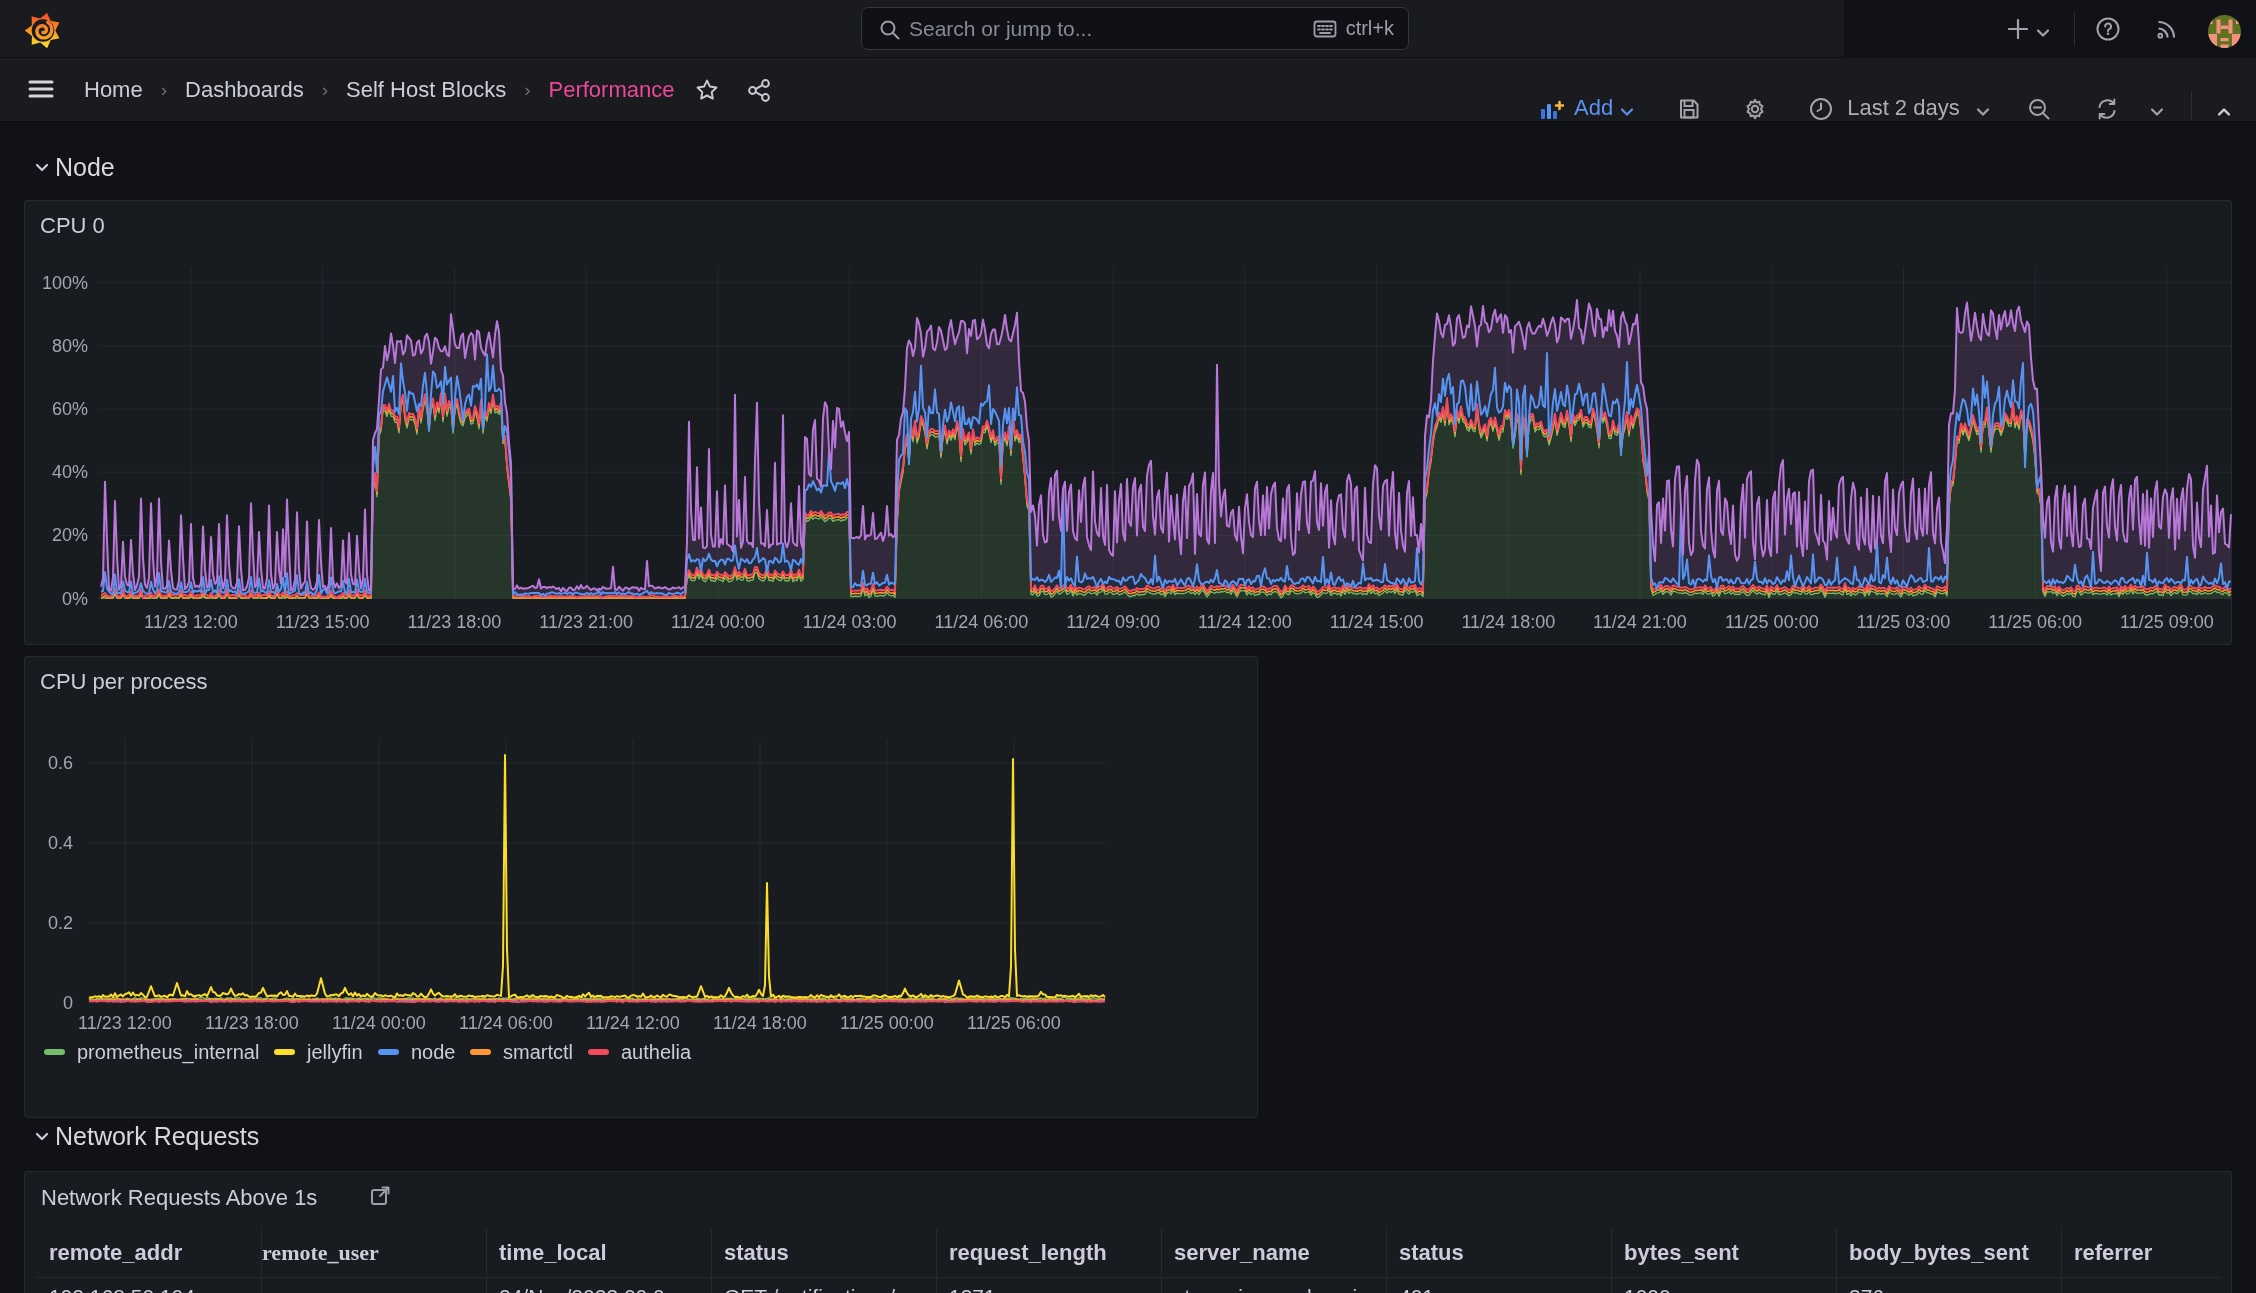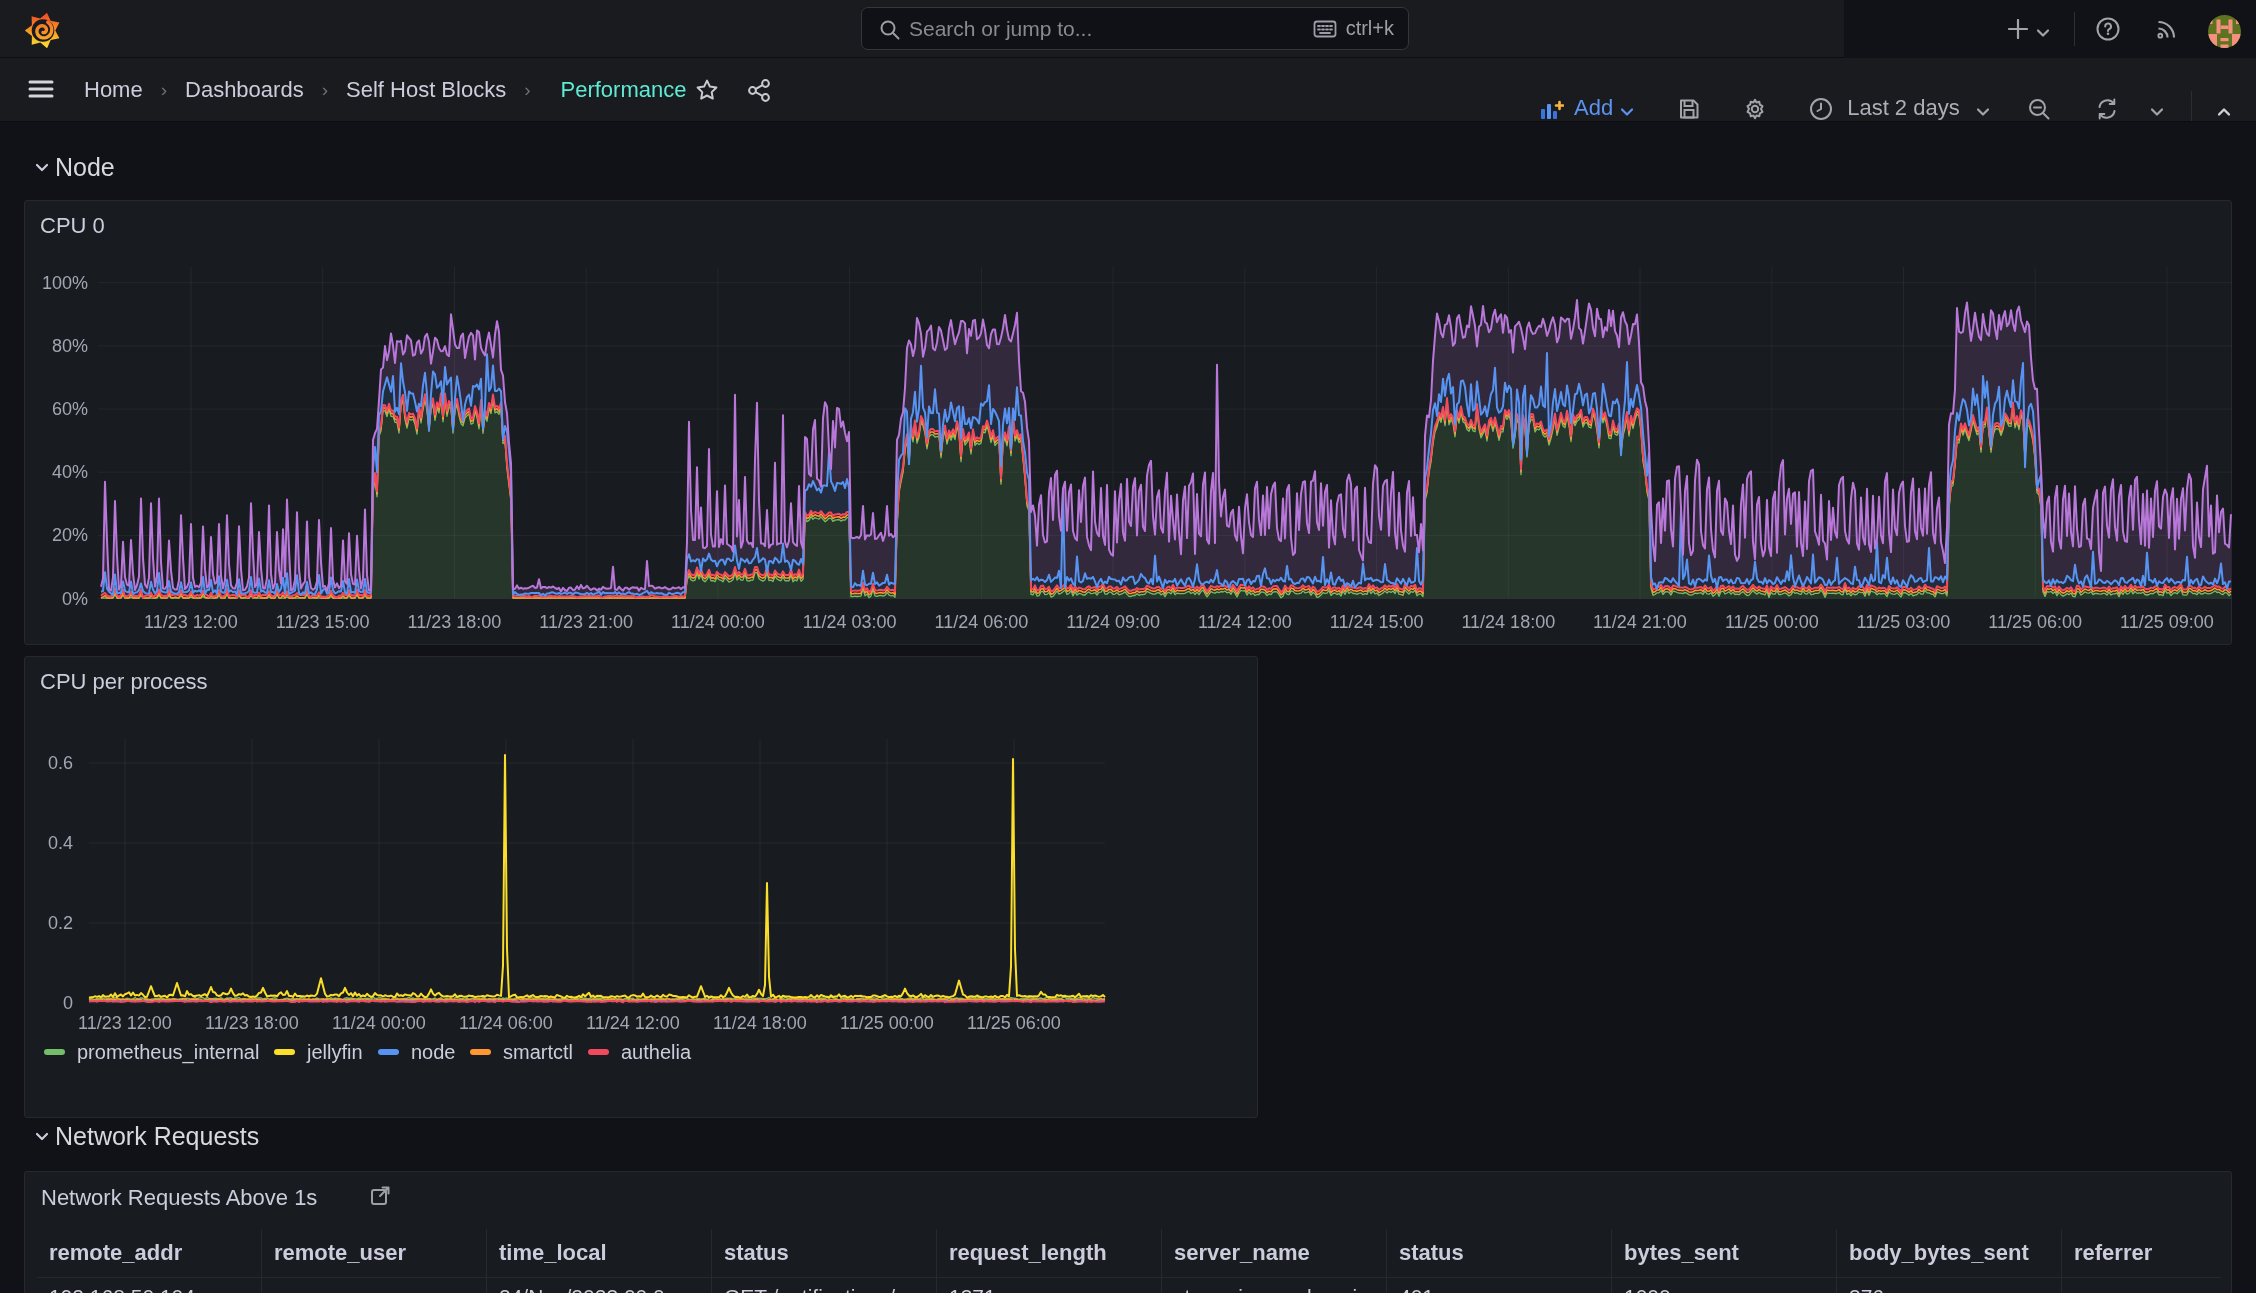--- a/index.html
+++ b/index.html
@@ -1,20 +1,20 @@
 <!DOCTYPE html>
 <html><head><meta charset="utf-8">
 <style>
 * { margin:0; padding:0; box-sizing:border-box; }
 html,body { width:2256px; height:1293px; background:#111217; font-family:"Liberation Sans", sans-serif; overflow:hidden; }
 .topbar { position:absolute; left:0; top:0; width:1844px; height:58px; background:#191b1f; border-bottom:1px solid #0c0d0f; }
 .toolbar { position:absolute; left:0; top:58px; width:2256px; height:64px; background:#191b1f; border-bottom:1px solid #0c0d0f; }
 .searchbox { position:absolute; left:861px; top:7px; width:548px; height:43px; background:#101116; border:1px solid #34363e; border-radius:7px; display:flex; align-items:center; }
 .crumb { color:#ccccdc; font-size:22px; }
-.crumb.dim { color:#5eead4;margin-left:12px; }
+.crumb.dim { color:#ec4899; }
 .sep { color:#6e7076; font-size:19px; }
 .panel { position:absolute; background:#181b1f; border:1px solid #25282e; border-radius:3px; }
 .ptitle { color:#ccccdc; font-size:22px; font-weight:500; }
 .sechead { position:absolute; color:#d8d9df; font-size:25px; font-weight:500; display:flex; align-items:center; gap:7px; }
 .th { color:#ccccdc; font-size:22px; font-weight:700; }
 </style></head><body>
 
 <div class="topbar">
 <div style="position:absolute;left:24px;top:11px;"><svg width="38" height="39" viewBox="0 0 38 39">
 <defs>
@@ -298,21 +298,21 @@
 <div style="position:absolute;left:345px;top:13px;"><svg width="21" height="21" viewBox="0 0 21 21" style="">
           <rect x="2" y="5" width="14" height="14" rx="2" fill="none" stroke="#9d9ea7" stroke-width="2"></rect>
           <path d="M10 11 L18.5 2.5 M12.5 2.5 h6 v6" fill="none" stroke="#9d9ea7" stroke-width="2" stroke-linecap="round" stroke-linejoin="round"></path>
         </svg></div>
 <div style="position:absolute;left:12px;top:57px;width:2184px;">
 <div style="position:relative;height:88px;">
 <div style="position:absolute;left:0px;top:0;width:225px;height:48px;border-right:1px solid #26292e;display:flex;align-items:center;">
             <span class="th" style="margin-left:12px;">remote_addr</span>
           </div>
           <div style="position:absolute;left:225px;top:0;width:225px;height:48px;border-right:1px solid #26292e;display:flex;align-items:center;">
-            <span class="th" style="margin-left:12px;">remote_user</span>
+            <span class="th" style="font-family:Liberation Serif, serif;">remote_user</span>
           </div>
           <div style="position:absolute;left:450px;top:0;width:225px;height:48px;border-right:1px solid #26292e;display:flex;align-items:center;">
             <span class="th" style="margin-left:12px;">time_local</span>
           </div>
           <div style="position:absolute;left:675px;top:0;width:225px;height:48px;border-right:1px solid #26292e;display:flex;align-items:center;">
             <span class="th" style="margin-left:12px;">status</span>
           </div>
           <div style="position:absolute;left:900px;top:0;width:225px;height:48px;border-right:1px solid #26292e;display:flex;align-items:center;">
             <span class="th" style="margin-left:12px;">request_length</span>
           </div>

